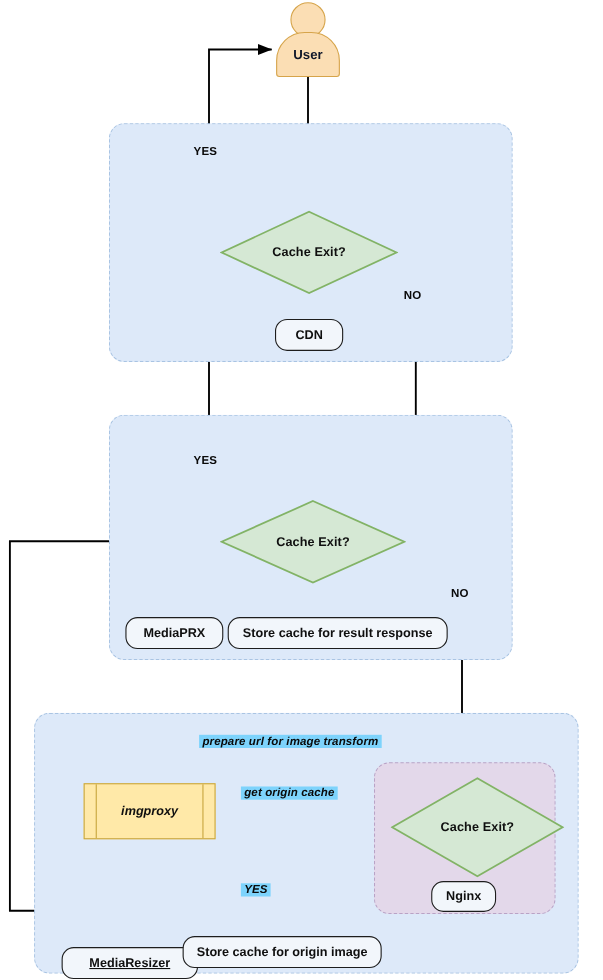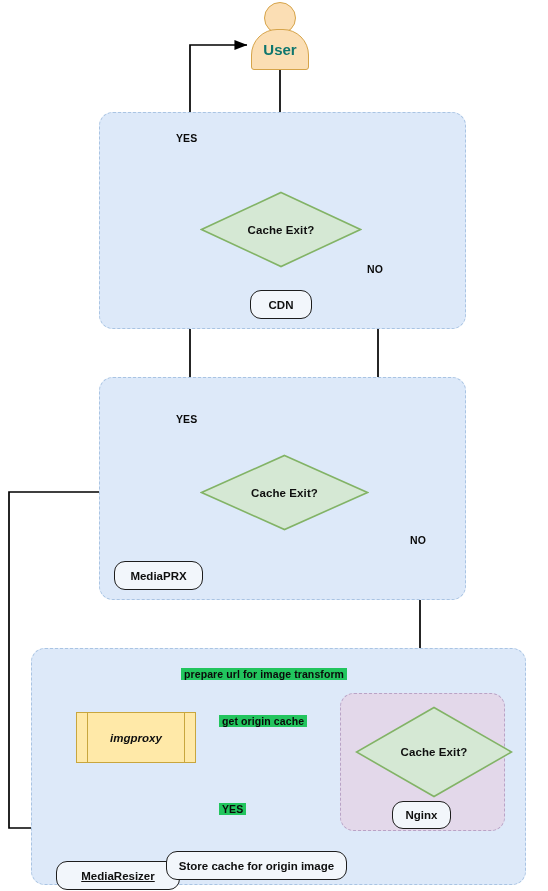--- a/index.html
+++ b/index.html
@@ -138,37 +138,38 @@
   }
   .actor .alabel {
     position: absolute;
     left: 0;
     top: 27px;
     width: 100%;
     height: 41px;
     display: flex;
     align-items: center;
     justify-content: center;
-    font-size: 15px;
-    font-weight: bold;
-    color: #0f766e;
+    font-size: 12px;
+    font-weight: bold;
+    color: #0f172a;
   }
 
   
   .elabel {
     position: absolute;
     font-size: 10.5px;
     font-weight: bold;
     color: #0a0a0a;
     white-space: nowrap;
     letter-spacing: .1px;
   }
   .elabel.onwire {
-    background: #22c55e;
+    background: #7dd3fc;
     padding: 0 3px;
+    font-style: italic;
   }
 </style>
 </head>
 <body>
 
 <div id="canvas">
 
   <svg id="edges" viewBox="0 0 548 891" width="548" height="891">
     <defs>
       <marker id="arrow" markerWidth="9" markerHeight="9" refX="7.4" refY="3.4" orient="auto" markerUnits="strokeWidth">
@@ -227,20 +228,23 @@
   <div class="diamond" style="left:200px; top:454px; width:169px; height:77px;">
     <svg width="169" height="77" viewBox="0 0 169 77">
       <polygon points="84.5,1.5 167.5,38.5 84.5,75.5 1.5,38.5" fill="#d5e8d4" stroke="#82b366" stroke-width="1.6"></polygon>
     </svg>
     <div class="dlabel">Cache Exit?</div>
   </div>
 
   <div class="pill" style="left:114px; top:561px; width:89px; height:29px;">
     <span>MediaPRX</span>
   </div>
+  <div class="pill" style="left:207px; top:561px; width:200px; height:29px;">
+    <span>Store cache for result response</span>
+  </div>
 
   <div class="elabel" style="left:176px; top:413px;">YES</div>
   <div class="elabel" style="left:410px; top:534px;">NO</div>
 
   <div class="group group-blue" style="left:31px; top:648px; width:495px; height:237px;"></div>
 
   <div class="group group-purple" style="left:340px; top:693px; width:165px; height:138px;"></div>
 
   <div class="diamond" style="left:355px; top:706px; width:158px; height:92px;">
     <svg width="158" height="92" viewBox="0 0 158 92">

